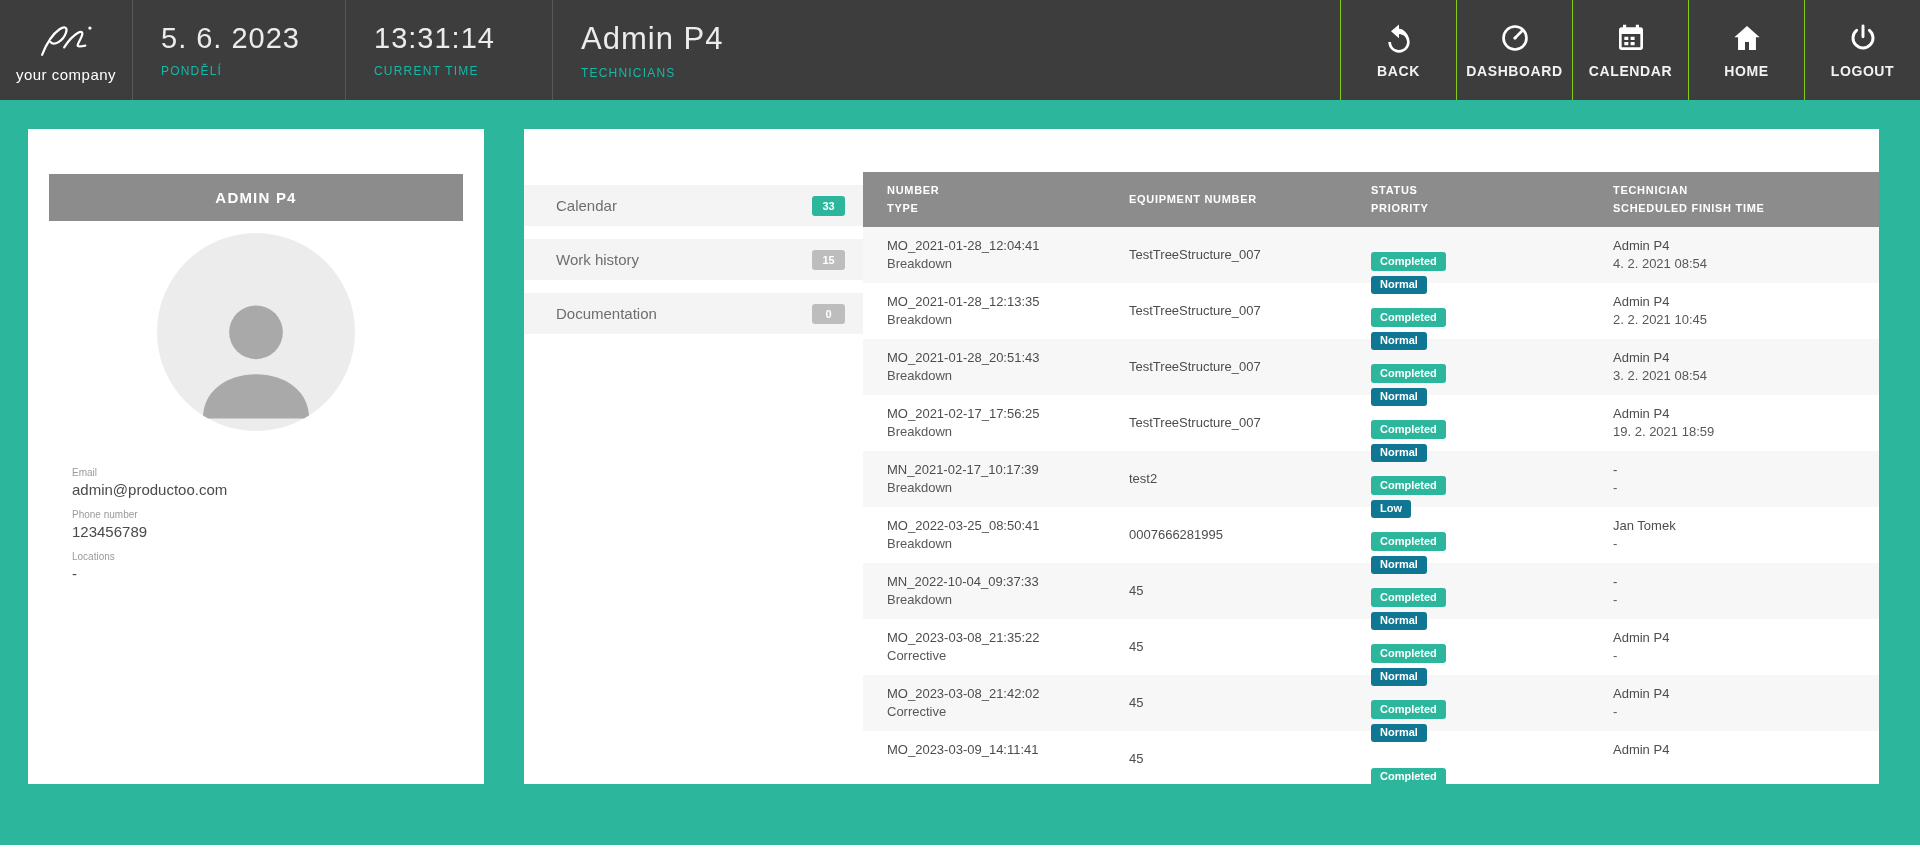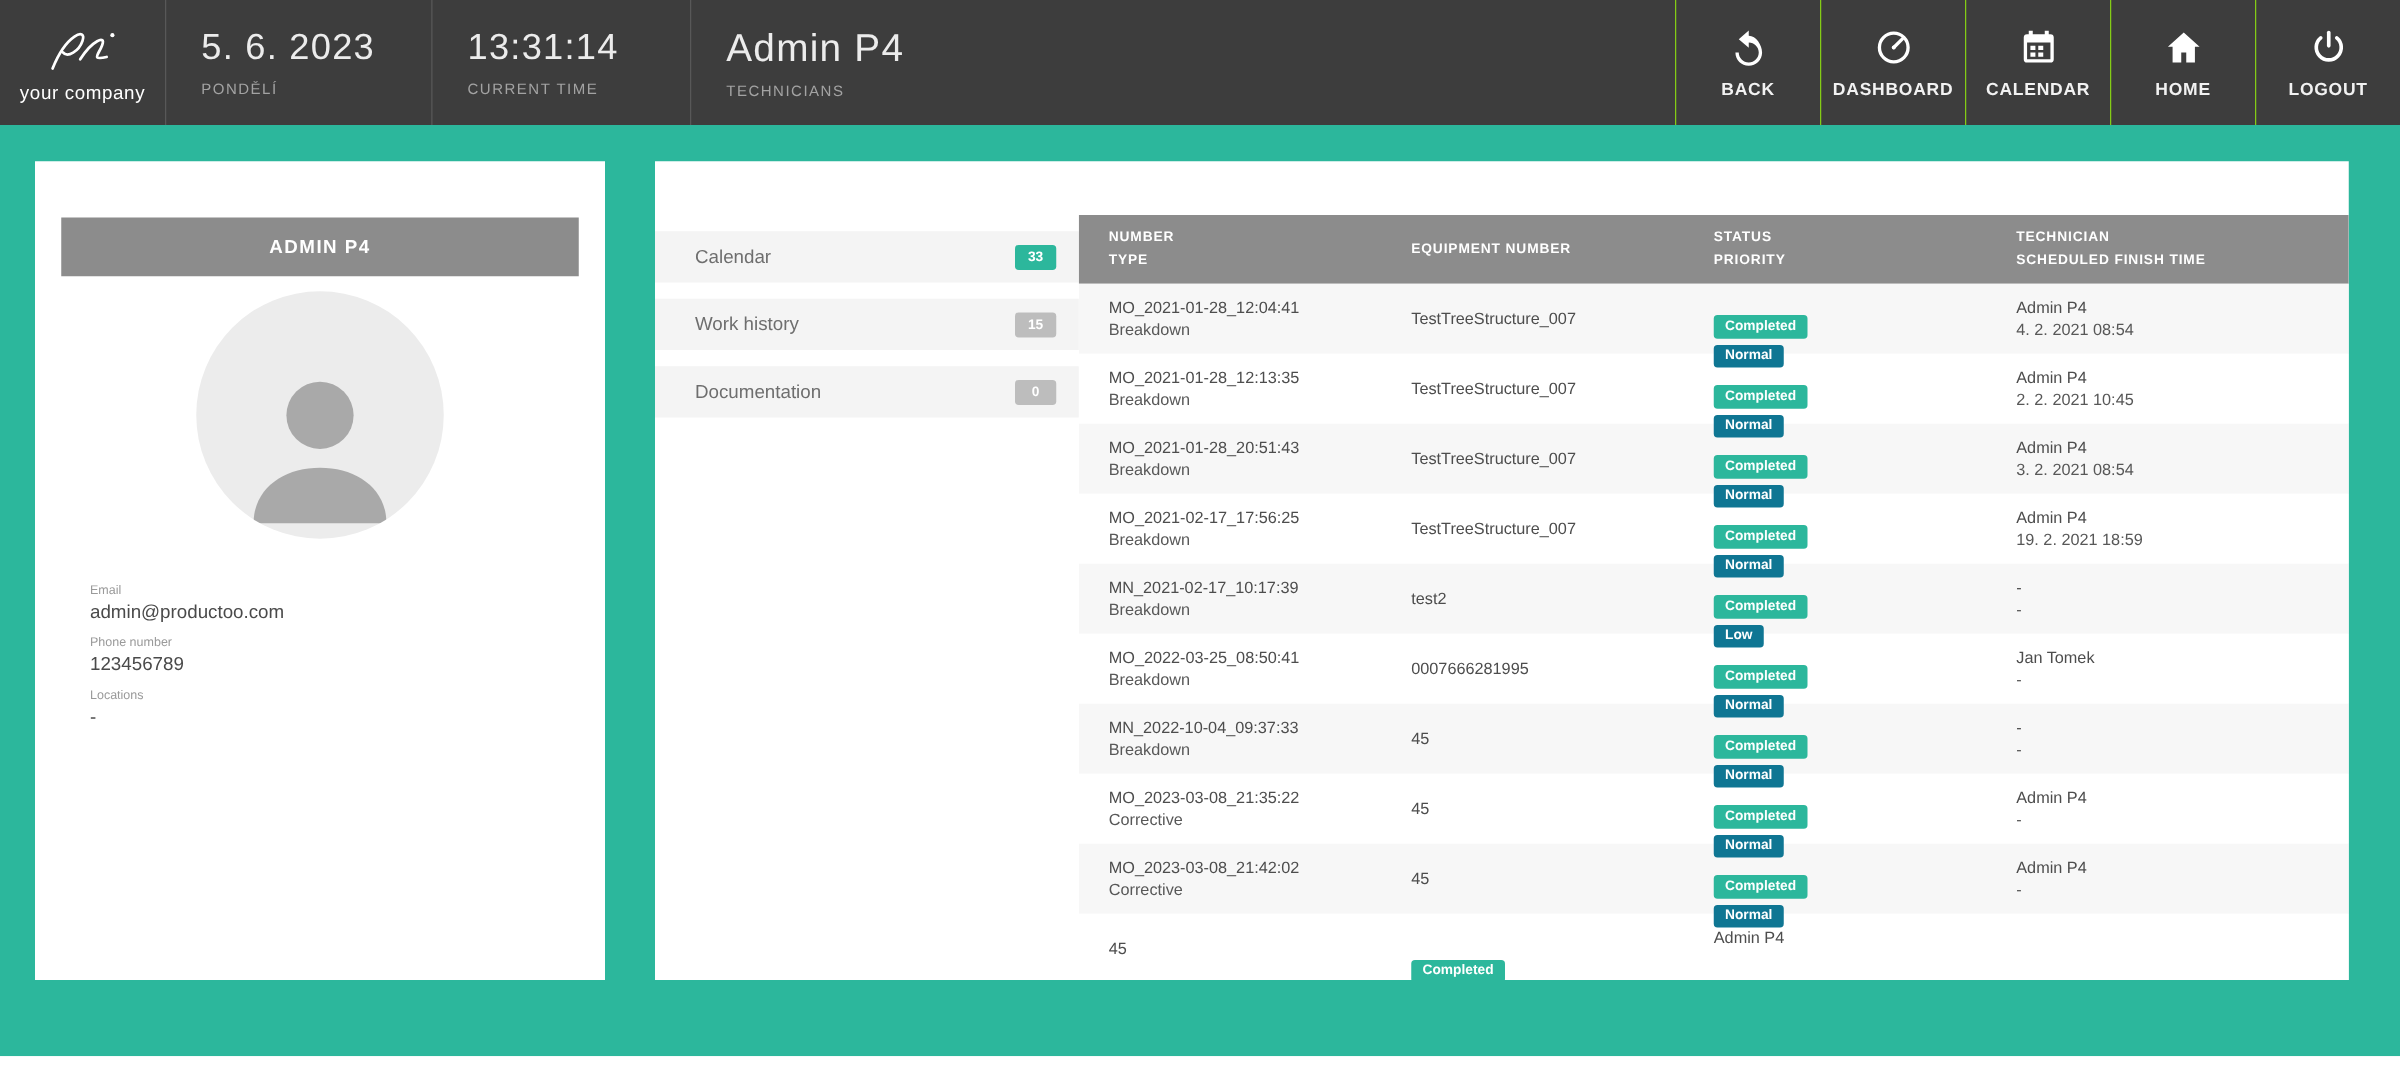--- a/index.html
+++ b/index.html
@@ -11,21 +11,21 @@
   .topbar { position:absolute; top:0; left:0; width:1920px; height:100px; background:#3d3d3d; display:flex; align-items:stretch; color:#e9e9e9; }
   .logo-block { width:132px; display:flex; flex-direction:column; align-items:center; justify-content:center; gap:2px; }
   .logo-swoosh svg { width:78px; height:46px; display:block; }
   .logo-text { font-size:15px; color:#ffffff; letter-spacing:0.5px; }
   .tb-block { border-left:1px solid #585858; padding:12px 28px; display:flex; flex-direction:column; justify-content:center; }
   .tb-date { width:213px; }
   .tb-time { width:207px; }
   .tb-title { flex:1; }
   .tb-value { font-size:29px; color:#ececec; letter-spacing:1px; white-space:nowrap; }
   .tb-title .tb-value { font-size:31px; }
-  .tb-label { font-size:12px; color:#a3a3a3; letter-spacing:1.2px; margin-top:9px; }
+  .tb-label { font-size:12px; color:#14b8a6; letter-spacing:1.2px; margin-top:9px; }
   .tb-buttons { display:flex; margin-left:auto; }
   .tb-btn { width:116px; border-left:1px solid #84cc16; display:flex; flex-direction:column; align-items:center; justify-content:center; gap:9px; cursor:pointer; }
   .tb-btn svg { width:32px; height:32px; display:block; }
   .tb-btn .btn-label { font-size:14px; font-weight:600; color:#f2f2f2; letter-spacing:0.6px; }
 
   
   .content { position:absolute; top:100px; left:0; width:1920px; height:745px; background:#2cb79c; }
 
   
   .profile-card { position:absolute; left:28px; top:29px; width:456px; height:655px; background:#ffffff; }
@@ -363,20 +363,24 @@
       <span class="badge status">Completed</span>
       <span class="badge priority">Normal</span>
     </div>
     <div class="t-cell c4">
       <div class="line1">Admin P4</div>
       <div class="line2">-</div>
     </div>
   </div>
 
   <div class="t-row">
+    <div class="t-cell c1">
+      <div class="line1">MO_2023-03-09_14:11:41</div>
+      <div class="line2"></div>
+    </div>
     <div class="t-cell c2">
       <div class="line1">45</div>
     </div>
     <div class="t-cell c3 badge-col">
       <span class="badge status">Completed</span>
 
     </div>
     <div class="t-cell c4">
       <div class="line1">Admin P4</div>
       <div class="line2"></div>

